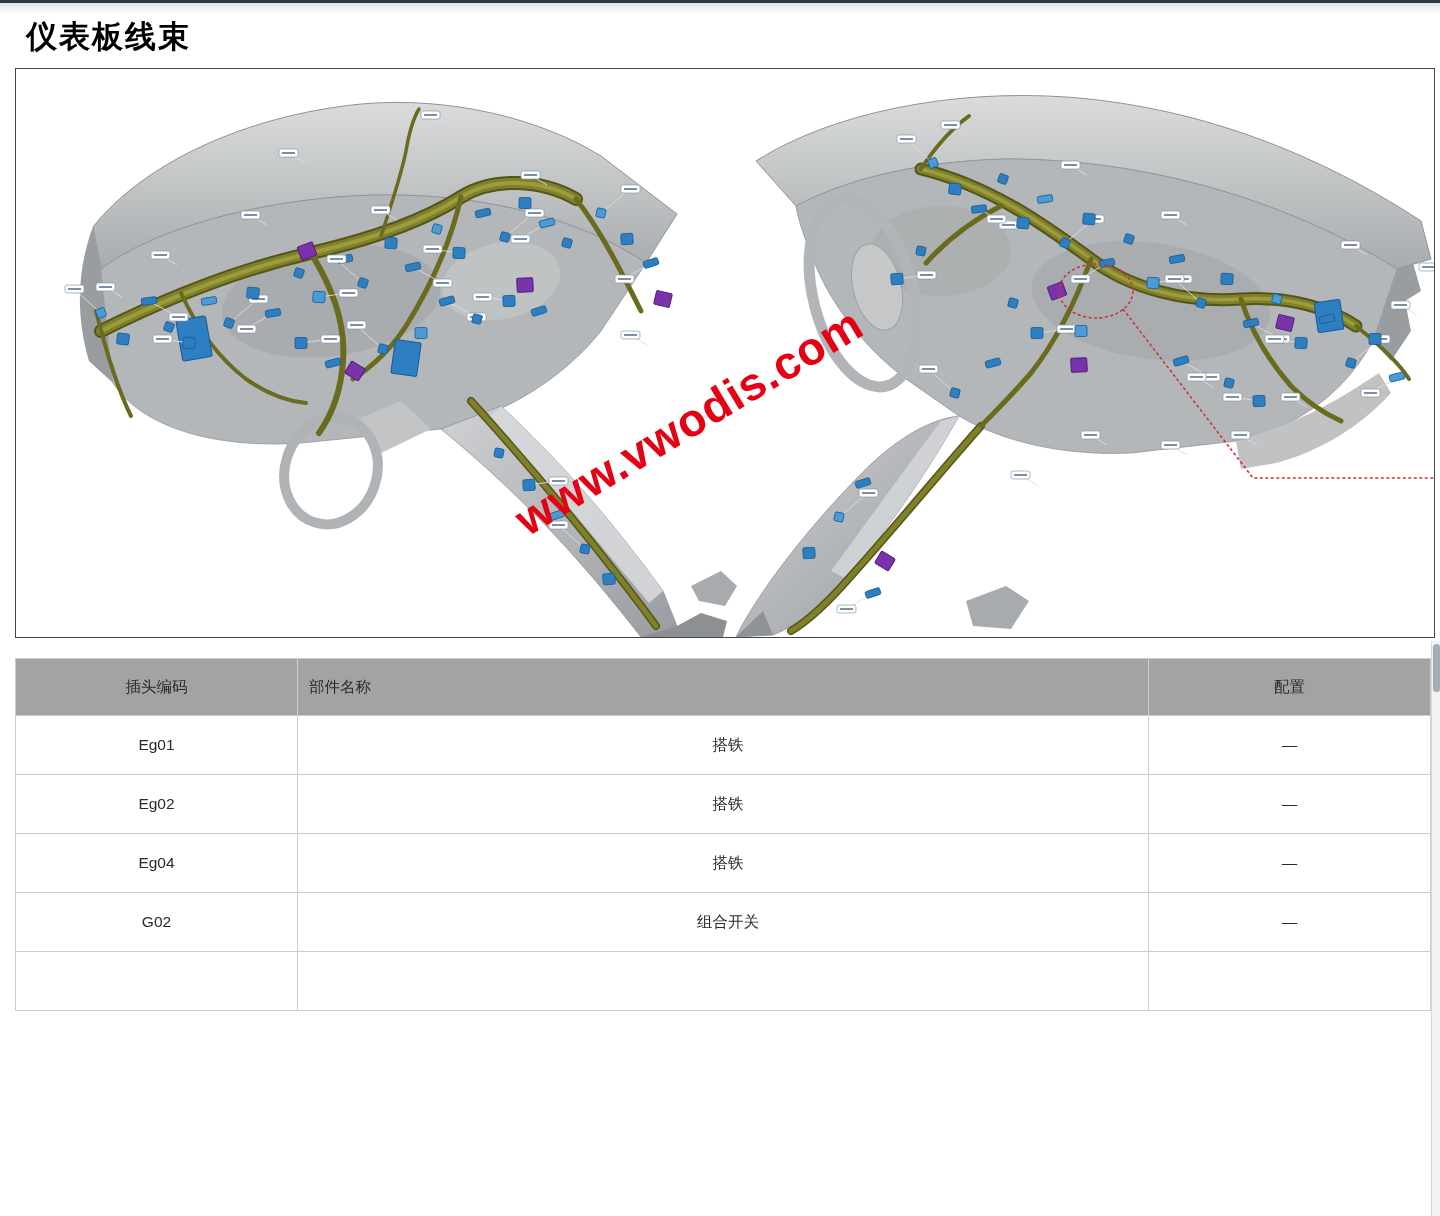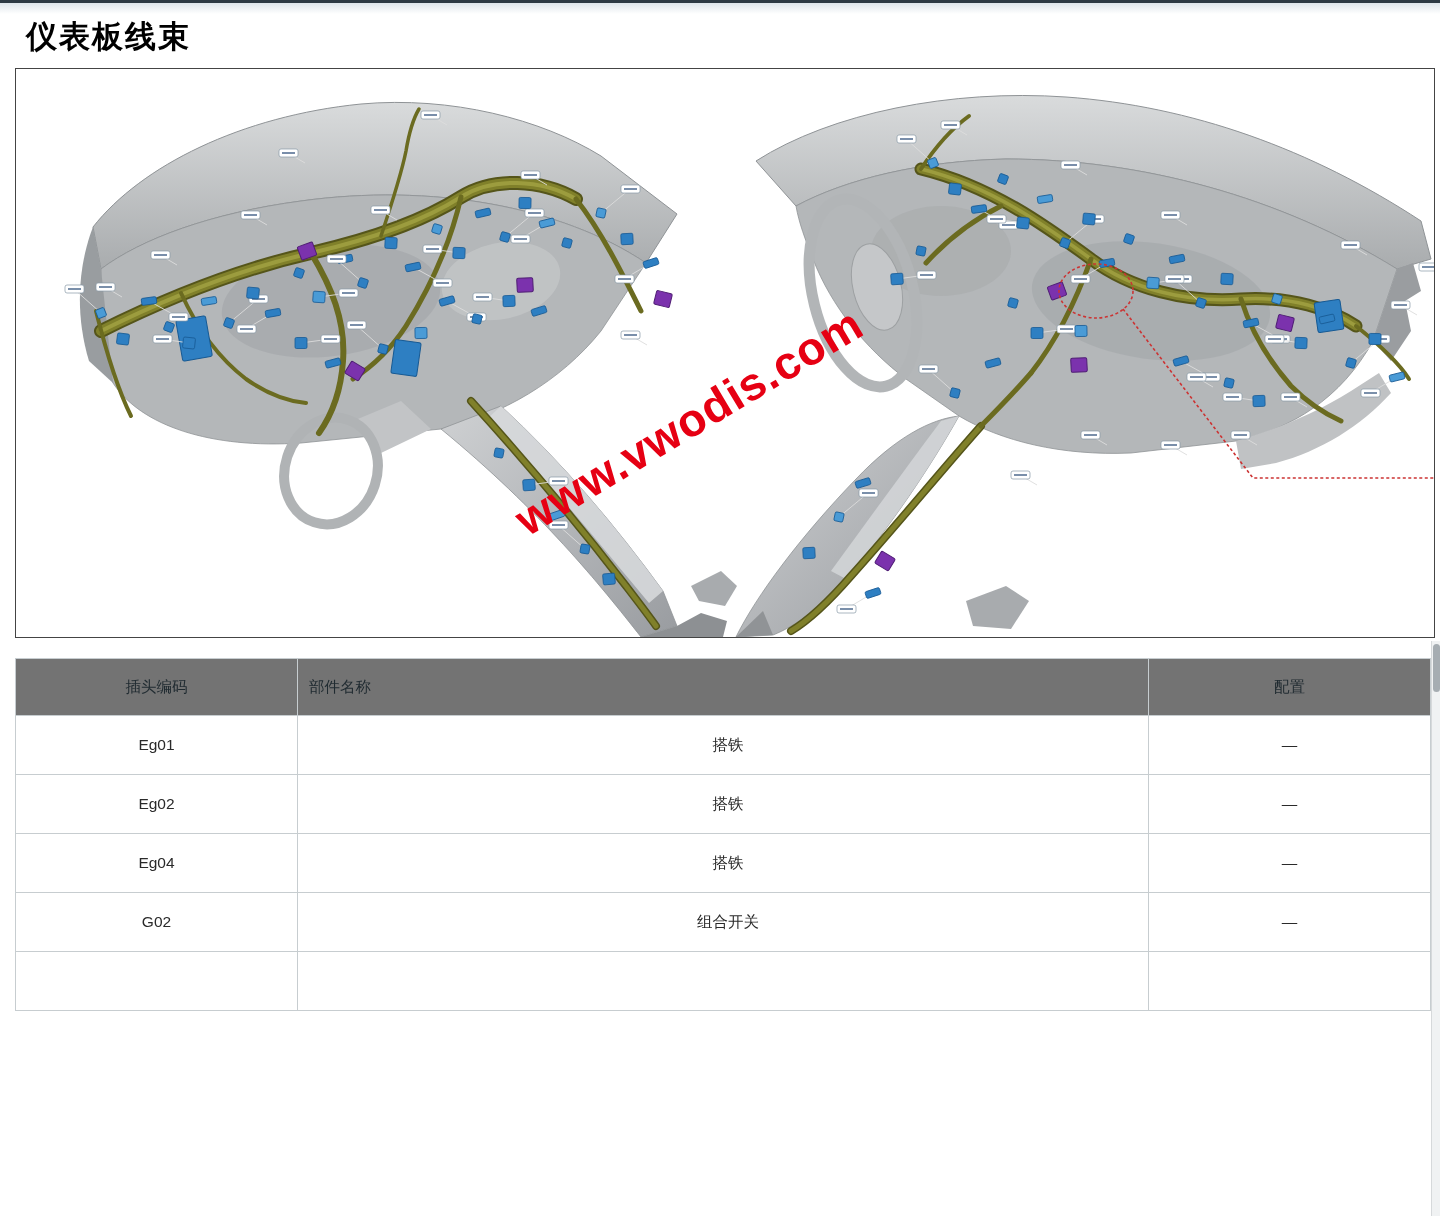--- a/index.html
+++ b/index.html
@@ -15,21 +15,21 @@
   .diagram-frame{position:absolute;left:15px;top:68px;width:1420px;height:570px;
     border:1px solid #444;background:#fff;box-sizing:border-box;overflow:hidden;}
   .diagram-frame svg{display:block;width:1418px;height:568px;}
   .watermark{position:absolute;left:515px;top:428px;height:46px;line-height:46px;
     font-size:46px;font-weight:bold;color:#e60013;letter-spacing:1px;white-space:nowrap;
     transform:rotate(-31deg);transform-origin:0 100%;pointer-events:none;}
   .harness-table{position:absolute;left:15px;top:658px;width:1415px;border-collapse:collapse;
     table-layout:fixed;background:#fff;}
   .harness-table th,.harness-table td{border:1px solid #c7cdd0;box-sizing:border-box;
     font-size:15.5px;font-weight:normal;overflow:hidden;white-space:nowrap;}
-  .harness-table thead th{height:57px;background:#737373;color:#1f2a30;}
+  .harness-table thead th{height:57px;background:#a3a3a3;color:#1f2a30;}
   .harness-table tbody td{height:59px;color:#2a2a2a;text-align:center;}
   .col-code{width:282px;text-align:center;}
   .col-name{width:851px;text-align:left;padding-left:11px;}
   .col-config{width:282px;text-align:center;}
   .scrollbar{position:absolute;right:0;top:641px;width:9px;height:575px;background:#f0f2f3;
     border-left:1px solid #d6d9db;box-sizing:border-box;}
   .scroll-thumb{position:absolute;left:1px;top:3px;width:7px;height:48px;background:#a6adb2;
     border-radius:4px;}
 </style>
 </head>

